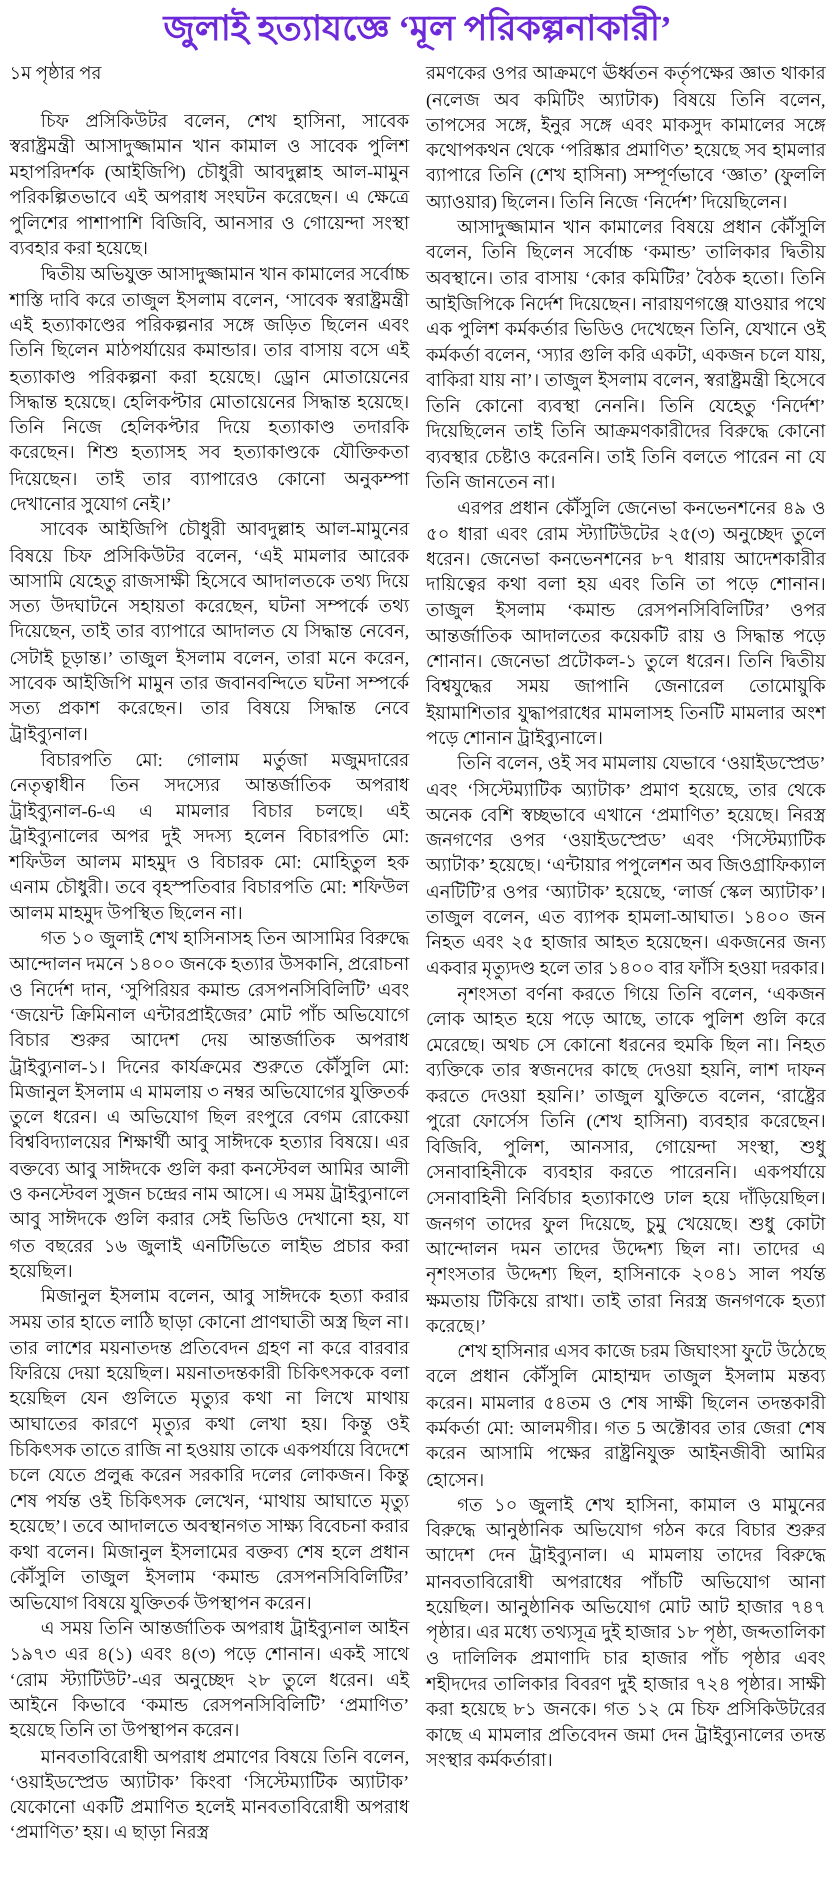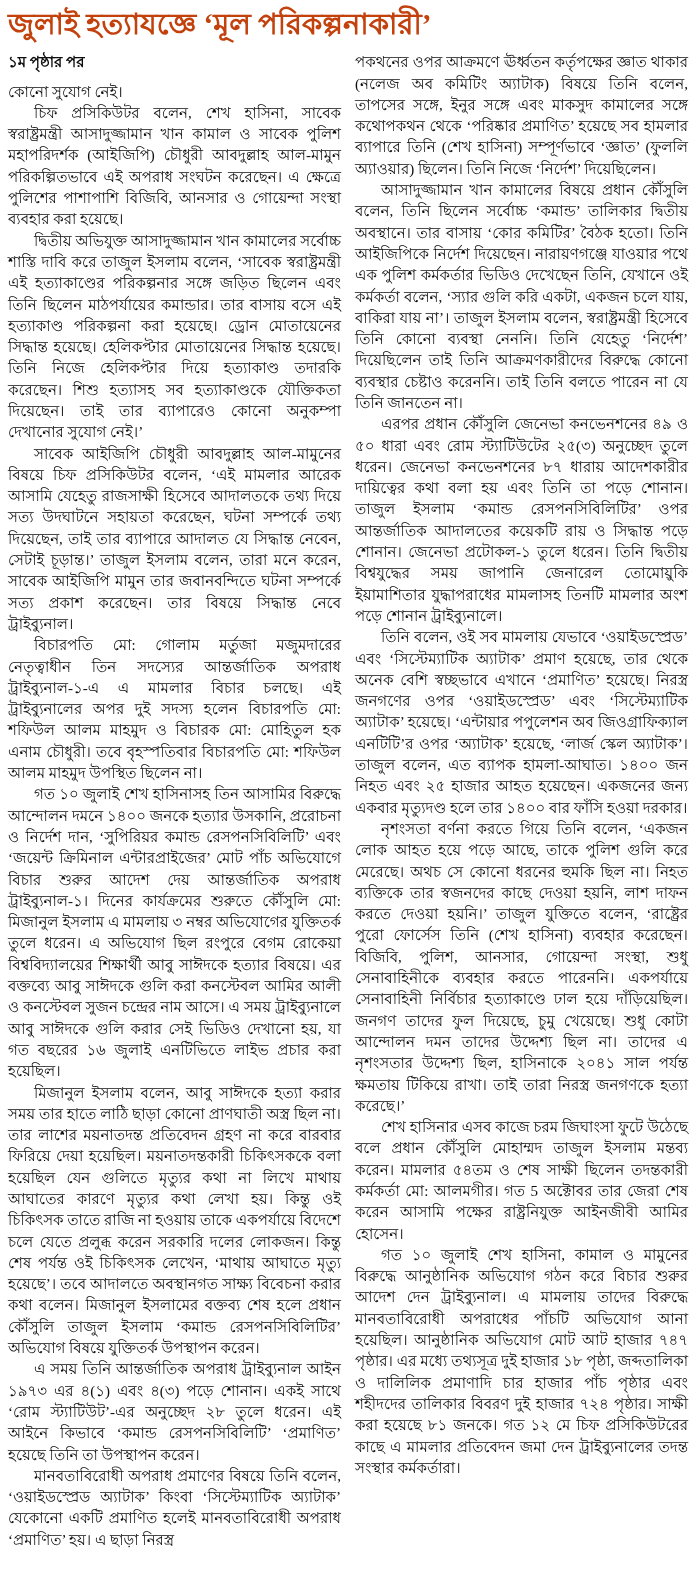--- a/index.html
+++ b/index.html
@@ -12,43 +12,44 @@
     width: 696px;
     min-height: 1582px;
     margin: 0 auto;
     background: #ffffff;
     box-sizing: border-box;
     padding: 4px 8px 10px 8px;
     color: #0d0d0d;
     font-family: "Liberation Serif", "DejaVu Serif", serif;
   }
   .headline {
+    text-align: center;
     font-size: 29px;
     line-height: 1.25;
     font-weight: 700;
     margin: 2px 0 10px 0;
-    color: #c2410c;
+    color: #6d28d9;
   }
   .columns {
     display: flex;
     gap: 14px;
     align-items: flex-start;
   }
   .col {
     flex: 1 1 0;
     min-width: 0;
     font-size: 15px;
     line-height: 1.42;
     text-align: justify;
     text-justify: inter-word;
     word-break: break-word;
   }
   .continued {
-    font-weight: 700;
-    margin: 0 0 8px 0;
+    font-weight: 400;
+    margin: 0 0 18px 0;
   }
   .para {
     margin: 0;
     text-indent: 26px;
   }
   .para.no-indent {
     text-indent: 0;
   }
 </style>
 </head>
@@ -56,35 +57,34 @@
 
 <div class="page">
 
   <h1 class="headline">জুলাই হত্যাযজ্ঞে ‘মূল পরিকল্পনাকারী’</h1>
 
   <div class="columns">
 
     <div class="col">
       <p class="continued">১ম পৃষ্ঠার পর</p>
       <div>
-          <p class="para no-indent">কোনো সুযোগ নেই।</p>
           <p class="para">চিফ প্রসিকিউটর বলেন, শেখ হাসিনা, সাবেক স্বরাষ্ট্রমন্ত্রী আসাদুজ্জামান খান কামাল ও সাবেক পুলিশ মহাপরিদর্শক (আইজিপি) চৌধুরী আবদুল্লাহ আল-মামুন পরিকল্পিতভাবে এই অপরাধ সংঘটন করেছেন। এ ক্ষেত্রে পুলিশের পাশাপাশি বিজিবি, আনসার ও গোয়েন্দা সংস্থা ব্যবহার করা হয়েছে।</p>
           <p class="para">দ্বিতীয় অভিযুক্ত আসাদুজ্জামান খান কামালের সর্বোচ্চ শাস্তি দাবি করে তাজুল ইসলাম বলেন, ‘সাবেক স্বরাষ্ট্রমন্ত্রী এই হত্যাকাণ্ডের পরিকল্পনার সঙ্গে জড়িত ছিলেন এবং তিনি ছিলেন মাঠপর্যায়ের কমান্ডার। তার বাসায় বসে এই হত্যাকাণ্ড পরিকল্পনা করা হয়েছে। ড্রোন মোতায়েনের সিদ্ধান্ত হয়েছে। হেলিকপ্টার মোতায়েনের সিদ্ধান্ত হয়েছে। তিনি নিজে হেলিকপ্টার দিয়ে হত্যাকাণ্ড তদারকি করেছেন। শিশু হত্যাসহ সব হত্যাকাণ্ডকে যৌক্তিকতা দিয়েছেন। তাই তার ব্যাপারেও কোনো অনুকম্পা দেখানোর সুযোগ নেই।’</p>
           <p class="para">সাবেক আইজিপি চৌধুরী আবদুল্লাহ আল-মামুনের বিষয়ে চিফ প্রসিকিউটর বলেন, ‘এই মামলার আরেক আসামি যেহেতু রাজসাক্ষী হিসেবে আদালতকে তথ্য দিয়ে সত্য উদঘাটনে সহায়তা করেছেন, ঘটনা সম্পর্কে তথ্য দিয়েছেন, তাই তার ব্যাপারে আদালত যে সিদ্ধান্ত নেবেন, সেটাই চূড়ান্ত।’ তাজুল ইসলাম বলেন, তারা মনে করেন, সাবেক আইজিপি মামুন তার জবানবন্দিতে ঘটনা সম্পর্কে সত্য প্রকাশ করেছেন। তার বিষয়ে সিদ্ধান্ত নেবে ট্রাইব্যুনাল।</p>
-          <p class="para">বিচারপতি মো: গোলাম মর্তুজা মজুমদারের নেতৃত্বাধীন তিন সদস্যের আন্তর্জাতিক অপরাধ ট্রাইব্যুনাল-১-এ এ মামলার বিচার চলছে। এই ট্রাইব্যুনালের অপর দুই সদস্য হলেন বিচারপতি মো: শফিউল আলম মাহমুদ ও বিচারক মো: মোহিতুল হক এনাম চৌধুরী। তবে বৃহস্পতিবার বিচারপতি মো: শফিউল আলম মাহমুদ উপস্থিত ছিলেন না।</p>
+          <p class="para">বিচারপতি মো: গোলাম মর্তুজা মজুমদারের নেতৃত্বাধীন তিন সদস্যের আন্তর্জাতিক অপরাধ ট্রাইব্যুনাল-6-এ এ মামলার বিচার চলছে। এই ট্রাইব্যুনালের অপর দুই সদস্য হলেন বিচারপতি মো: শফিউল আলম মাহমুদ ও বিচারক মো: মোহিতুল হক এনাম চৌধুরী। তবে বৃহস্পতিবার বিচারপতি মো: শফিউল আলম মাহমুদ উপস্থিত ছিলেন না।</p>
           <p class="para">গত ১০ জুলাই শেখ হাসিনাসহ তিন আসামির বিরুদ্ধে আন্দোলন দমনে ১৪০০ জনকে হত্যার উসকানি, প্ররোচনা ও নির্দেশ দান, ‘সুপিরিয়র কমান্ড রেসপনসিবিলিটি’ এবং ‘জয়েন্ট ক্রিমিনাল এন্টারপ্রাইজের’ মোট পাঁচ অভিযোগে বিচার শুরুর আদেশ দেয় আন্তর্জাতিক অপরাধ ট্রাইব্যুনাল-১। দিনের কার্যক্রমের শুরুতে কৌঁসুলি মো: মিজানুল ইসলাম এ মামলায় ৩ নম্বর অভিযোগের যুক্তিতর্ক তুলে ধরেন। এ অভিযোগ ছিল রংপুরে বেগম রোকেয়া বিশ্ববিদ্যালয়ের শিক্ষার্থী আবু সাঈদকে হত্যার বিষয়ে। এর বক্তব্যে আবু সাঈদকে গুলি করা কনস্টেবল আমির আলী ও কনস্টেবল সুজন চন্দ্রের নাম আসে। এ সময় ট্রাইব্যুনালে আবু সাঈদকে গুলি করার সেই ভিডিও দেখানো হয়, যা গত বছরের ১৬ জুলাই এনটিভিতে লাইভ প্রচার করা হয়েছিল।</p>
           <p class="para">মিজানুল ইসলাম বলেন, আবু সাঈদকে হত্যা করার সময় তার হাতে লাঠি ছাড়া কোনো প্রাণঘাতী অস্ত্র ছিল না। তার লাশের ময়নাতদন্ত প্রতিবেদন গ্রহণ না করে বারবার ফিরিয়ে দেয়া হয়েছিল। ময়নাতদন্তকারী চিকিৎসককে বলা হয়েছিল যেন গুলিতে মৃত্যুর কথা না লিখে মাথায় আঘাতের কারণে মৃত্যুর কথা লেখা হয়। কিন্তু ওই চিকিৎসক তাতে রাজি না হওয়ায় তাকে একপর্যায়ে বিদেশে চলে যেতে প্রলুব্ধ করেন সরকারি দলের লোকজন। কিন্তু শেষ পর্যন্ত ওই চিকিৎসক লেখেন, ‘মাথায় আঘাতে মৃত্যু হয়েছে’। তবে আদালতে অবস্থানগত সাক্ষ্য বিবেচনা করার কথা বলেন। মিজানুল ইসলামের বক্তব্য শেষ হলে প্রধান কৌঁসুলি তাজুল ইসলাম ‘কমান্ড রেসপনসিবিলিটির’ অভিযোগ বিষয়ে যুক্তিতর্ক উপস্থাপন করেন।</p>
           <p class="para">এ সময় তিনি আন্তর্জাতিক অপরাধ ট্রাইব্যুনাল আইন ১৯৭৩ এর ৪(১) এবং ৪(৩) পড়ে শোনান। একই সাথে ‘রোম স্ট্যাটিউট’-এর অনুচ্ছেদ ২৮ তুলে ধরেন। এই আইনে কিভাবে ‘কমান্ড রেসপনসিবিলিটি’ ‘প্রমাণিত’ হয়েছে তিনি তা উপস্থাপন করেন।</p>
           <p class="para">মানবতাবিরোধী অপরাধ প্রমাণের বিষয়ে তিনি বলেন, ‘ওয়াইডস্প্রেড অ্যাটাক’ কিংবা ‘সিস্টেম্যাটিক অ্যাটাক’ যেকোনো একটি প্রমাণিত হলেই মানবতাবিরোধী অপরাধ ‘প্রমাণিত’ হয়। এ ছাড়া নিরস্ত্র</p>
         </div>
     </div>
 
     <div class="col">
       <div>
-          <p class="para no-indent">পকথনের ওপর আক্রমণে ঊর্ধ্বতন কর্তৃপক্ষের জ্ঞাত থাকার (নলেজ অব কমিটিং অ্যাটাক) বিষয়ে তিনি বলেন, তাপসের সঙ্গে, ইনুর সঙ্গে এবং মাকসুদ কামালের সঙ্গে কথোপকথন থেকে ‘পরিষ্কার প্রমাণিত’ হয়েছে সব হামলার ব্যাপারে তিনি (শেখ হাসিনা) সম্পূর্ণভাবে ‘জ্ঞাত’ (ফুললি অ্যাওয়ার) ছিলেন। তিনি নিজে ‘নির্দেশ’ দিয়েছিলেন।</p>
+          <p class="para no-indent">রমণকের ওপর আক্রমণে ঊর্ধ্বতন কর্তৃপক্ষের জ্ঞাত থাকার (নলেজ অব কমিটিং অ্যাটাক) বিষয়ে তিনি বলেন, তাপসের সঙ্গে, ইনুর সঙ্গে এবং মাকসুদ কামালের সঙ্গে কথোপকথন থেকে ‘পরিষ্কার প্রমাণিত’ হয়েছে সব হামলার ব্যাপারে তিনি (শেখ হাসিনা) সম্পূর্ণভাবে ‘জ্ঞাত’ (ফুললি অ্যাওয়ার) ছিলেন। তিনি নিজে ‘নির্দেশ’ দিয়েছিলেন।</p>
           <p class="para">আসাদুজ্জামান খান কামালের বিষয়ে প্রধান কৌঁসুলি বলেন, তিনি ছিলেন সর্বোচ্চ ‘কমান্ড’ তালিকার দ্বিতীয় অবস্থানে। তার বাসায় ‘কোর কমিটির’ বৈঠক হতো। তিনি আইজিপিকে নির্দেশ দিয়েছেন। নারায়ণগঞ্জে যাওয়ার পথে এক পুলিশ কর্মকর্তার ভিডিও দেখেছেন তিনি, যেখানে ওই কর্মকর্তা বলেন, ‘স্যার গুলি করি একটা, একজন চলে যায়, বাকিরা যায় না’। তাজুল ইসলাম বলেন, স্বরাষ্ট্রমন্ত্রী হিসেবে তিনি কোনো ব্যবস্থা নেননি। তিনি যেহেতু ‘নির্দেশ’ দিয়েছিলেন তাই তিনি আক্রমণকারীদের বিরুদ্ধে কোনো ব্যবস্থার চেষ্টাও করেননি। তাই তিনি বলতে পারেন না যে তিনি জানতেন না।</p>
           <p class="para">এরপর প্রধান কৌঁসুলি জেনেভা কনভেনশনের ৪৯ ও ৫০ ধারা এবং রোম স্ট্যাটিউটের ২৫(৩) অনুচ্ছেদ তুলে ধরেন। জেনেভা কনভেনশনের ৮৭ ধারায় আদেশকারীর দায়িত্বের কথা বলা হয় এবং তিনি তা পড়ে শোনান। তাজুল ইসলাম ‘কমান্ড রেসপনসিবিলিটির’ ওপর আন্তর্জাতিক আদালতের কয়েকটি রায় ও সিদ্ধান্ত পড়ে শোনান। জেনেভা প্রটোকল-১ তুলে ধরেন। তিনি দ্বিতীয় বিশ্বযুদ্ধের সময় জাপানি জেনারেল তোমোয়ুকি ইয়ামাশিতার যুদ্ধাপরাধের মামলাসহ তিনটি মামলার অংশ পড়ে শোনান ট্রাইব্যুনালে।</p>
           <p class="para">তিনি বলেন, ওই সব মামলায় যেভাবে ‘ওয়াইডস্প্রেড’ এবং ‘সিস্টেম্যাটিক অ্যাটাক’ প্রমাণ হয়েছে, তার থেকে অনেক বেশি স্বচ্ছভাবে এখানে ‘প্রমাণিত’ হয়েছে। নিরস্ত্র জনগণের ওপর ‘ওয়াইডস্প্রেড’ এবং ‘সিস্টেম্যাটিক অ্যাটাক’ হয়েছে। ‘এন্টায়ার পপুলেশন অব জিওগ্রাফিক্যাল এনটিটি’র ওপর ‘অ্যাটাক’ হয়েছে, ‘লার্জ স্কেল অ্যাটাক’। তাজুল বলেন, এত ব্যাপক হামলা-আঘাত। ১৪০০ জন নিহত এবং ২৫ হাজার আহত হয়েছেন। একজনের জন্য একবার মৃত্যুদণ্ড হলে তার ১৪০০ বার ফাঁসি হওয়া দরকার।</p>
           <p class="para">নৃশংসতা বর্ণনা করতে গিয়ে তিনি বলেন, ‘একজন লোক আহত হয়ে পড়ে আছে, তাকে পুলিশ গুলি করে মেরেছে। অথচ সে কোনো ধরনের হুমকি ছিল না। নিহত ব্যক্তিকে তার স্বজনদের কাছে দেওয়া হয়নি, লাশ দাফন করতে দেওয়া হয়নি।’ তাজুল যুক্তিতে বলেন, ‘রাষ্ট্রের পুরো ফোর্সেস তিনি (শেখ হাসিনা) ব্যবহার করেছেন। বিজিবি, পুলিশ, আনসার, গোয়েন্দা সংস্থা, শুধু সেনাবাহিনীকে ব্যবহার করতে পারেননি। একপর্যায়ে সেনাবাহিনী নির্বিচার হত্যাকাণ্ডে ঢাল হয়ে দাঁড়িয়েছিল। জনগণ তাদের ফুল দিয়েছে, চুমু খেয়েছে। শুধু কোটা আন্দোলন দমন তাদের উদ্দেশ্য ছিল না। তাদের এ নৃশংসতার উদ্দেশ্য ছিল, হাসিনাকে ২০৪১ সাল পর্যন্ত ক্ষমতায় টিকিয়ে রাখা। তাই তারা নিরস্ত্র জনগণকে হত্যা করেছে।’</p>
           <p class="para">শেখ হাসিনার এসব কাজে চরম জিঘাংসা ফুটে উঠেছে বলে প্রধান কৌঁসুলি মোহাম্মদ তাজুল ইসলাম মন্তব্য করেন। মামলার ৫৪তম ও শেষ সাক্ষী ছিলেন তদন্তকারী কর্মকর্তা মো: আলমগীর। গত 5 অক্টোবর তার জেরা শেষ করেন আসামি পক্ষের রাষ্ট্রনিযুক্ত আইনজীবী আমির হোসেন।</p>
           <p class="para">গত ১০ জুলাই শেখ হাসিনা, কামাল ও মামুনের বিরুদ্ধে আনুষ্ঠানিক অভিযোগ গঠন করে বিচার শুরুর আদেশ দেন ট্রাইব্যুনাল। এ মামলায় তাদের বিরুদ্ধে মানবতাবিরোধী অপরাধের পাঁচটি অভিযোগ আনা হয়েছিল। আনুষ্ঠানিক অভিযোগ মোট আট হাজার ৭৪৭ পৃষ্ঠার। এর মধ্যে তথ্যসূত্র দুই হাজার ১৮ পৃষ্ঠা, জব্দতালিকা ও দালিলিক প্রমাণাদি চার হাজার পাঁচ পৃষ্ঠার এবং শহীদদের তালিকার বিবরণ দুই হাজার ৭২৪ পৃষ্ঠার। সাক্ষী করা হয়েছে ৮১ জনকে। গত ১২ মে চিফ প্রসিকিউটরের কাছে এ মামলার প্রতিবেদন জমা দেন ট্রাইব্যুনালের তদন্ত সংস্থার কর্মকর্তারা।</p>
         </div>
     </div>
 
   </div>

